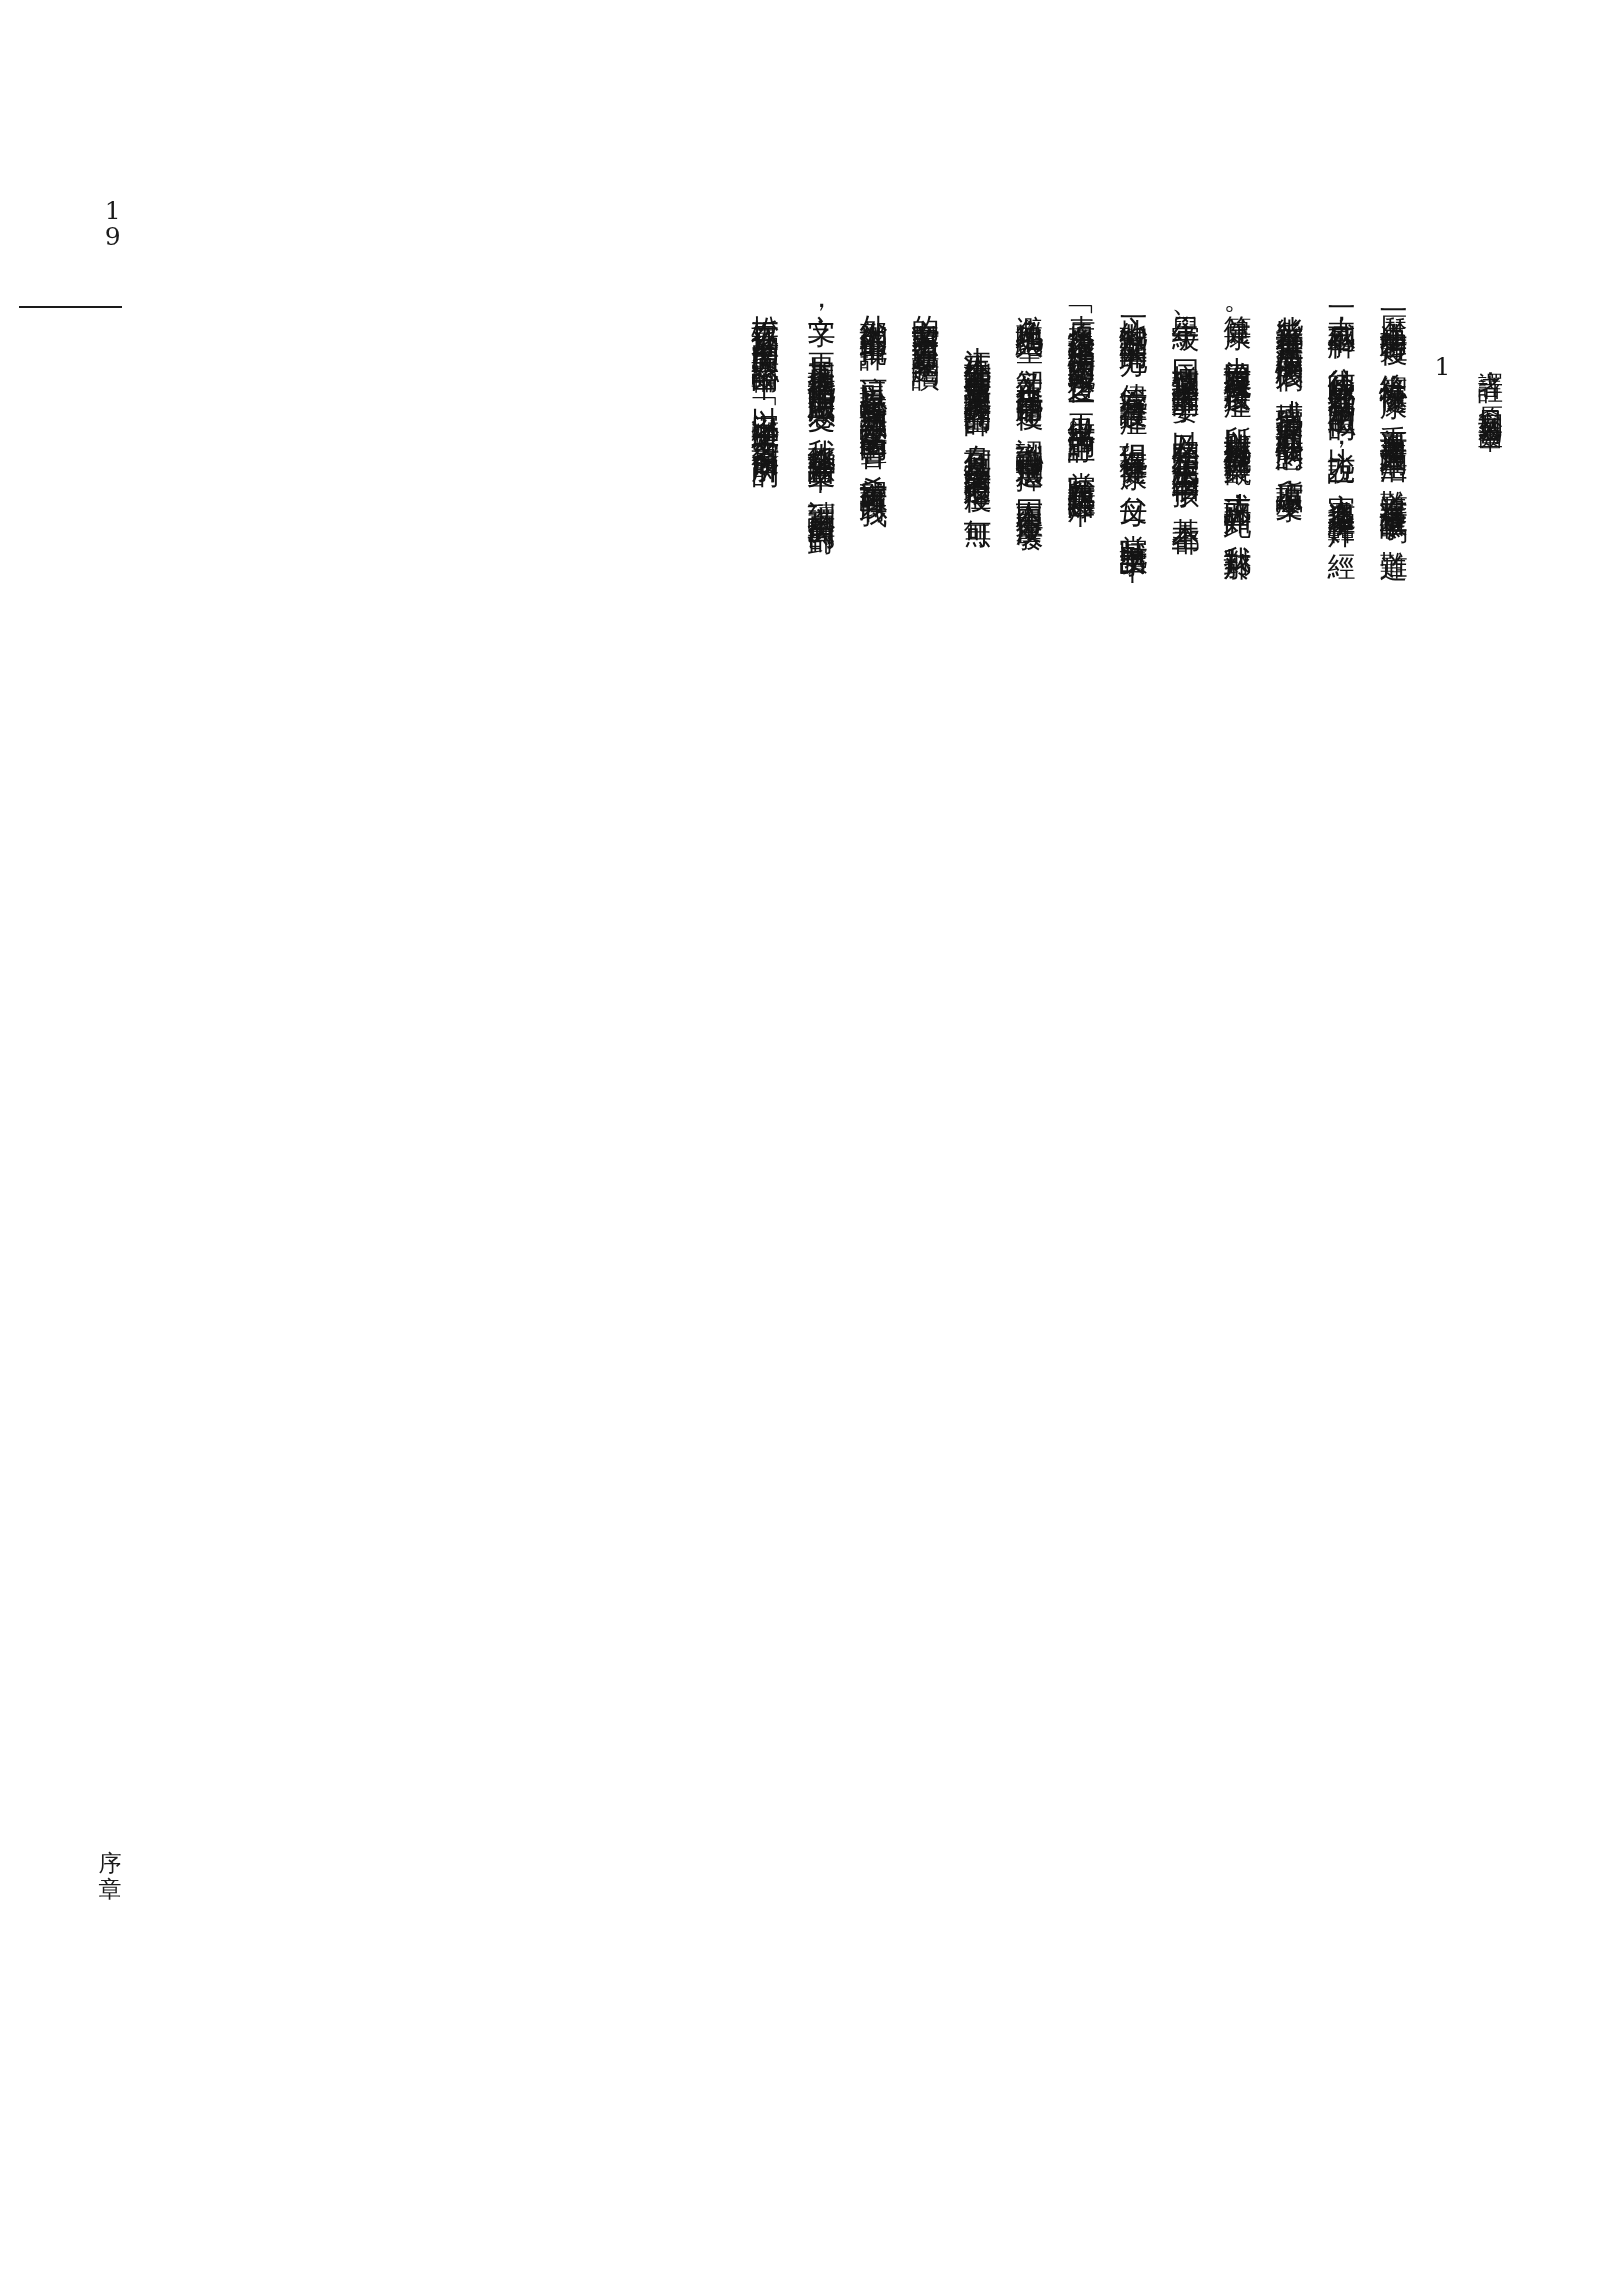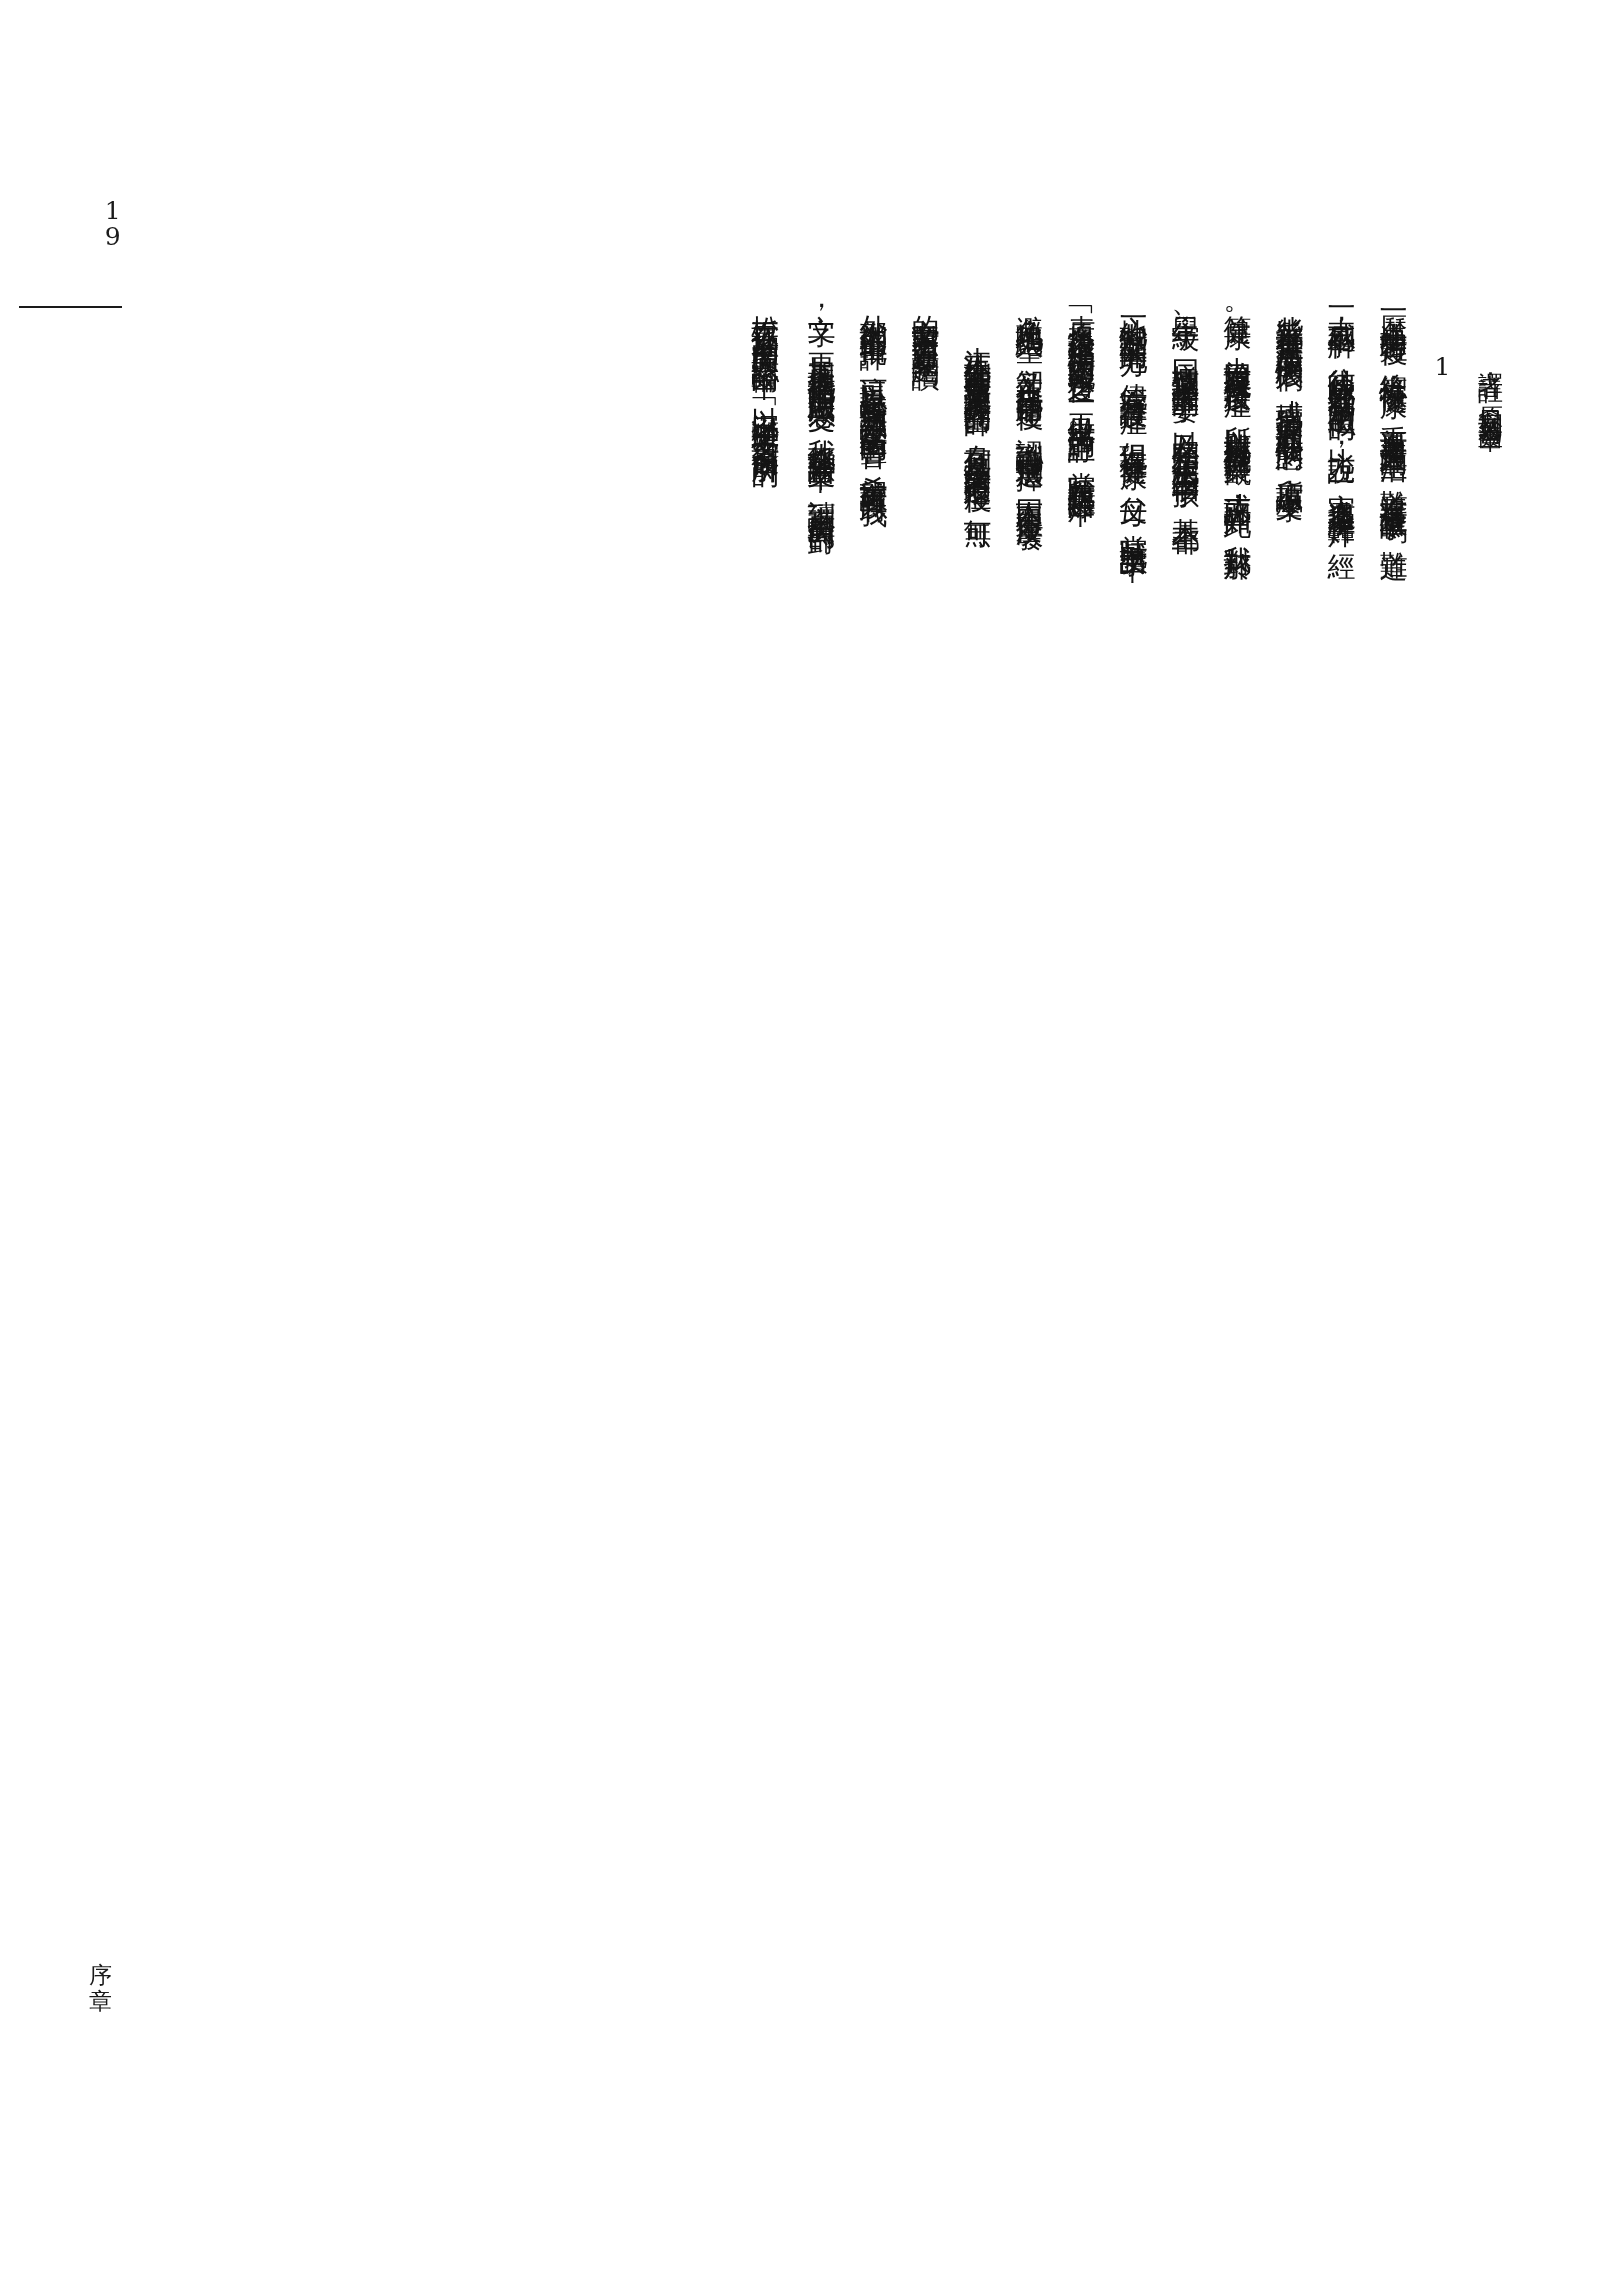--- a/index.html
+++ b/index.html
@@ -39,25 +39,25 @@
     top: 306px;
     width: 103px;
     height: 1.8px;
     background: #1a1a1a;
   }
 
   
   .runfoot {
     position: absolute;
     left: 89px;
-    top: 1962px;
+    top: 1850px;
     width: 42px;
     font-size: 23px;
     line-height: 1.15;
-    text-align: left;
+    text-align: center;
     color: #1a1a1a;
   }
   .runfoot span { display: block; }
 
   .col-wrap {
     position: absolute;
     top: 293px;
     right: 111px;
     height: 1652px;
     display: flex;

